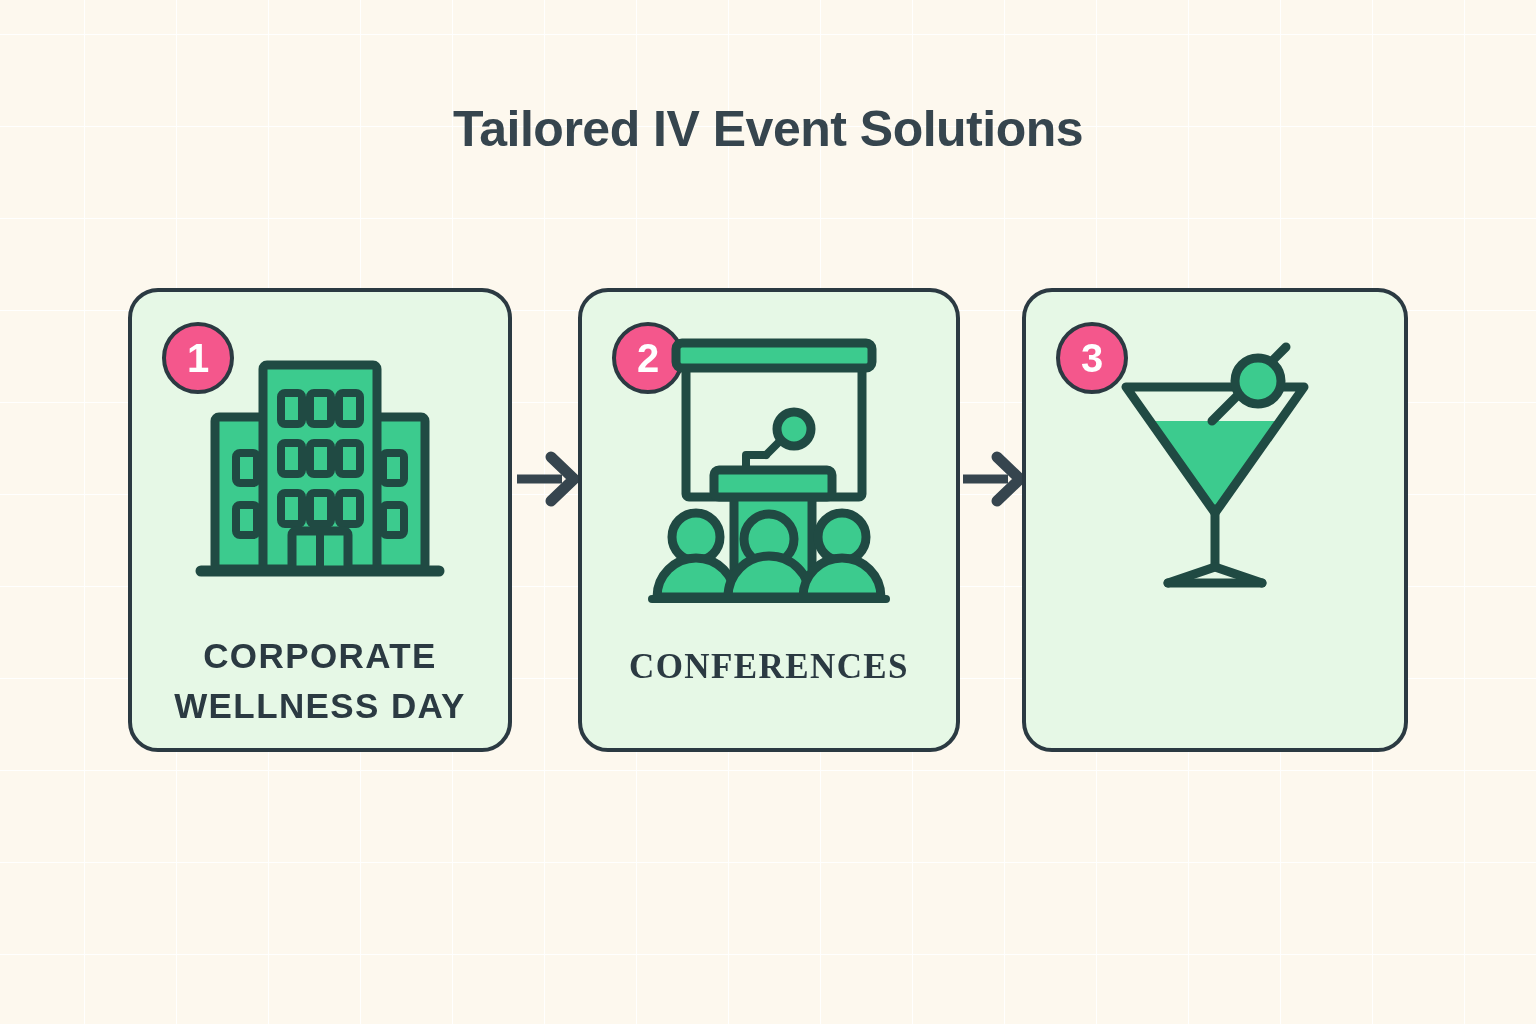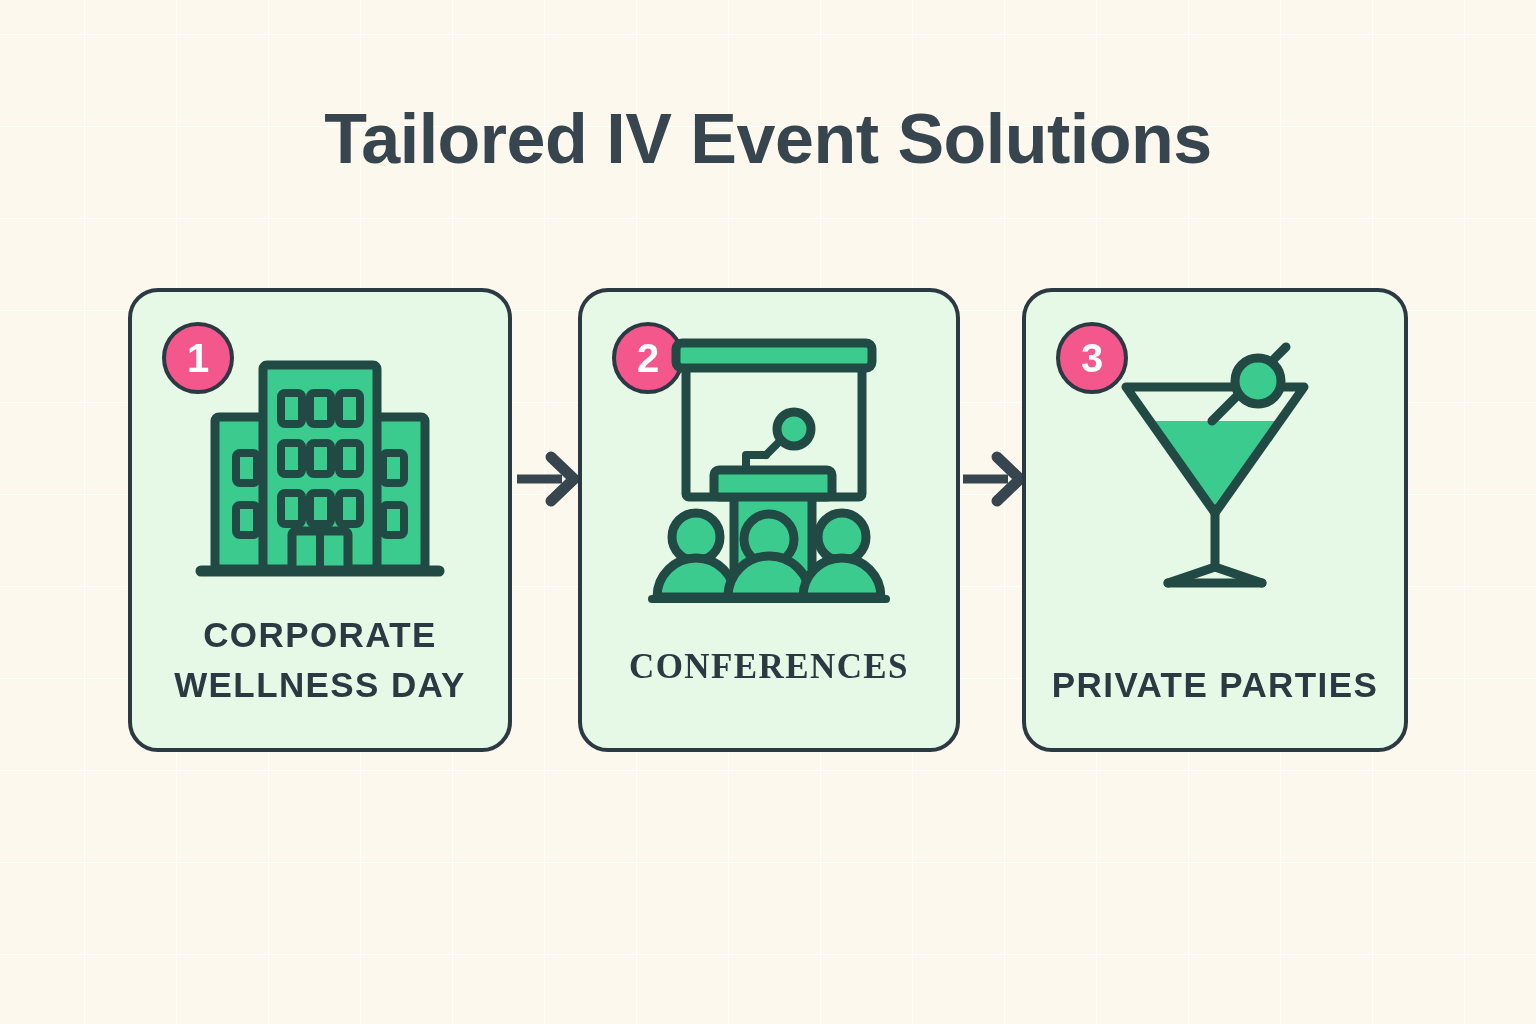--- a/index.html
+++ b/index.html
@@ -26,21 +26,21 @@
     background-position: -8px 34px;
   }
 
   
   #title {
     position: absolute;
     left: 0;
     top: 104px;
     width: 1536px;
     text-align: center;
-    font-size: 70px;
+    font-size: 50px;
     font-weight: 700;
     letter-spacing: -0.5px;
     color: #36454E;
     white-space: nowrap;
     line-height: 1.0;
   }
 
   
   #cards {
     position: absolute;
@@ -91,21 +91,21 @@
     display: flex;
     align-items: center;
     justify-content: center;
   }
   .icon-wrap svg { display: block; }
 
   .card-label {
     position: absolute;
     left: 14px;
     right: 14px;
-    bottom: 37px;
+    bottom: 16px;
     text-align: center;
     font-size: 35px;
     font-weight: 700;
     letter-spacing: 1.4px;
     color: #2B3A42;
     line-height: 1.45;
     text-transform: uppercase;
   }
   .card.c1 .card-label { bottom: 55px; font-family: Liberation Serif, serif; }
 
@@ -237,17 +237,16 @@
 
           <path d="M58 246 L105 230 L152 246" fill="none" stroke="#204A43" stroke-width="9" stroke-linejoin="round" stroke-linecap="round"></path>
           <line x1="58" y1="246" x2="152" y2="246" stroke="#204A43" stroke-width="9" stroke-linecap="round"></line>
 
           <line x1="102" y1="84" x2="176" y2="10" stroke="#204A43" stroke-width="9" stroke-linecap="round"></line>
 
           <circle cx="148" cy="44" r="23" fill="#3CCB8E" stroke="#204A43" stroke-width="9"></circle>
         </svg>
       </div>
 
-      <div class="card-label">PRIVATE PARTIES</div>
     </div>
 
   </div>
 </div>
 
 </body></html>

